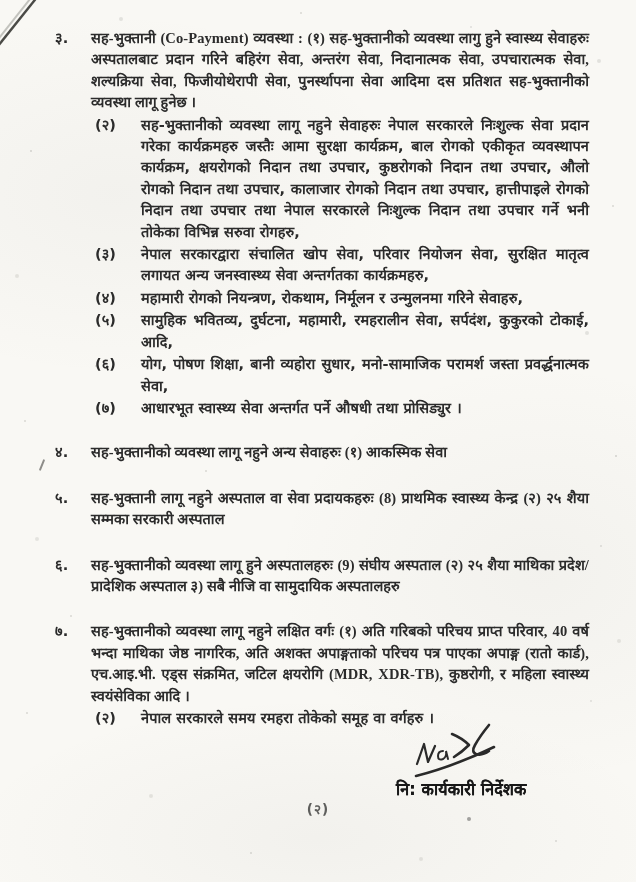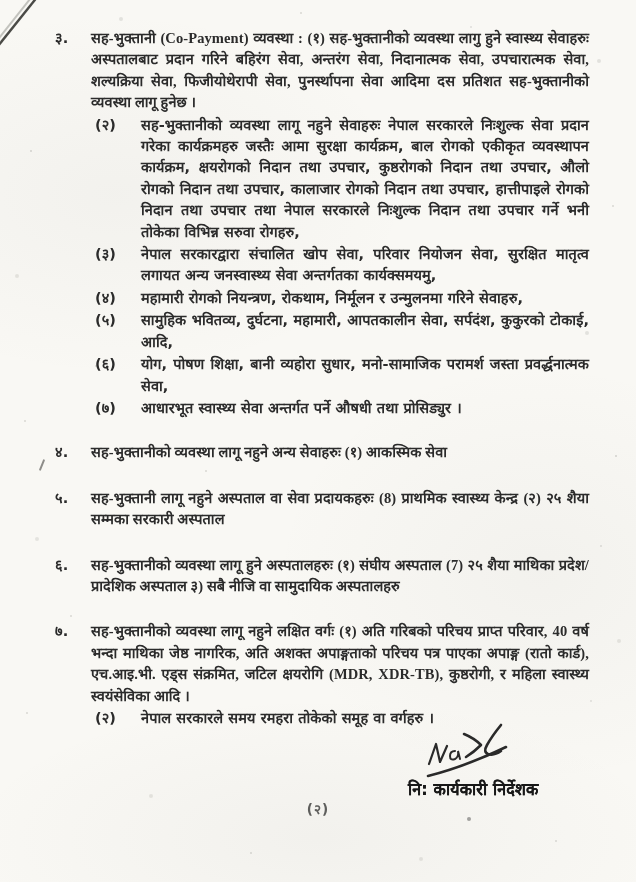--- a/index.html
+++ b/index.html
@@ -25,21 +25,21 @@
   }
   .item{display:flex;align-items:flex-start;}
   .item + .item{margin-top:23px;}
   .num{flex:0 0 36px;white-space:nowrap;}
   .body{flex:1;min-width:0;}
   .text{margin:0;text-align:justify;font-family:Liberation Serif, serif;}
   .subs{margin-top:1px;}
   .sub{display:flex;align-items:flex-start;margin-top:1px;}
   .subnum{flex:0 0 50px;padding-left:4px;box-sizing:border-box;white-space:nowrap;}
   .subtext{flex:1;margin:0;text-align:justify;min-width:0;}
-  .sig-area{position:absolute;left:408px;top:722px;width:200px;height:86px;}
+  .sig-area{position:absolute;left:396px;top:722px;width:200px;height:86px;}
   .sig-svg{position:absolute;left:14px;top:0;}
   .stamp{
     position:absolute;left:0;top:56px;width:198px;
     font-size:16px;font-weight:800;color:#181818;
     letter-spacing:0.2px;white-space:nowrap;
     transform:scaleY(1.06);
     text-shadow:0 0 0.6px rgba(20,20,20,0.85);
   }
   .page-num{
     position:absolute;left:0;top:800px;width:100%;
@@ -87,31 +87,31 @@
       <div class="body">
         <p class="text">सह-भुक्तानी (Co-Payment) व्यवस्था : (१) सह-भुक्तानीको व्यवस्था लागु हुने स्वास्थ्य सेवाहरुः अस्पतालबाट प्रदान गरिने बहिरंग सेवा, अन्तरंग सेवा, निदानात्मक सेवा, उपचारात्मक सेवा, शल्यक्रिया सेवा, फिजीयोथेरापी सेवा, पुनर्स्थापना सेवा आदिमा दस प्रतिशत सह-भुक्तानीको व्यवस्था लागू हुनेछ ।</p>
         <div class="subs">
     <div class="sub">
       <span class="subnum">(२)</span>
       <p class="subtext">सह-भुक्तानीको व्यवस्था लागू नहुने सेवाहरुः नेपाल सरकारले निःशुल्क सेवा प्रदान गरेका कार्यक्रमहरु जस्तैः आमा सुरक्षा कार्यक्रम, बाल रोगको एकीकृत व्यवस्थापन कार्यक्रम, क्षयरोगको निदान तथा उपचार, कुष्ठरोगको निदान तथा उपचार, औलो रोगको निदान तथा उपचार, कालाजार रोगको निदान तथा उपचार, हात्तीपाइले रोगको निदान तथा उपचार तथा नेपाल सरकारले निःशुल्क निदान तथा उपचार गर्ने भनी तोकेका विभिन्न सरुवा रोगहरु,</p>
     </div>
 
     <div class="sub">
       <span class="subnum">(३)</span>
-      <p class="subtext">नेपाल सरकारद्वारा संचालित खोप सेवा, परिवार नियोजन सेवा, सुरक्षित मातृत्व लगायत अन्य जनस्वास्थ्य सेवा अन्तर्गतका कार्यक्समयमु,</p>
+      <p class="subtext">नेपाल सरकारद्वारा संचालित खोप सेवा, परिवार नियोजन सेवा, सुरक्षित मातृत्व लगायत अन्य जनस्वास्थ्य सेवा अन्तर्गतका कार्यक्रमहरु,</p>
     </div>
 
     <div class="sub">
       <span class="subnum">(४)</span>
       <p class="subtext">महामारी रोगको नियन्त्रण, रोकथाम, निर्मूलन र उन्मुलनमा गरिने सेवाहरु,</p>
     </div>
 
     <div class="sub">
       <span class="subnum">(५)</span>
-      <p class="subtext">सामुहिक भवितव्य, दुर्घटना, महामारी, आपतकालीन सेवा, सर्पदंश, कुकुरको टोकाई, आदि,</p>
+      <p class="subtext">सामुहिक भवितव्य, दुर्घटना, महामारी, रमहरालीन सेवा, सर्पदंश, कुकुरको टोकाई, आदि,</p>
     </div>
 
     <div class="sub">
       <span class="subnum">(६)</span>
       <p class="subtext">योग, पोषण शिक्षा, बानी व्यहोरा सुधार, मनो-सामाजिक परामर्श जस्ता प्रवर्द्धनात्मक सेवा,</p>
     </div>
 
     <div class="sub">
       <span class="subnum">(७)</span>
       <p class="subtext">आधारभूत स्वास्थ्य सेवा अन्तर्गत पर्ने औषधी तथा प्रोसिड्युर ।</p>
@@ -132,21 +132,21 @@
       <span class="num">५.</span>
       <div class="body">
         <p class="text">सह-भुक्तानी लागू नहुने अस्पताल वा सेवा प्रदायकहरुः (8) प्राथमिक स्वास्थ्य केन्द्र (२) २५ शैया सम्मका सरकारी अस्पताल</p>
         <div class="subs"></div>
       </div>
     </div>
 
     <div class="item">
       <span class="num">६.</span>
       <div class="body">
-        <p class="text">सह-भुक्तानीको व्यवस्था लागू हुने अस्पतालहरुः (१) संघीय अस्पताल (7) २५ शैया माथिका प्रदेश/प्रादेशिक अस्पताल ३) सबै नीजि वा सामुदायिक अस्पतालहरु</p>
+        <p class="text">सह-भुक्तानीको व्यवस्था लागू हुने अस्पतालहरुः (9) संघीय अस्पताल (२) २५ शैया माथिका प्रदेश/प्रादेशिक अस्पताल ३) सबै नीजि वा सामुदायिक अस्पतालहरु</p>
         <div class="subs"></div>
       </div>
     </div>
 
     <div class="item">
       <span class="num">७.</span>
       <div class="body">
         <p class="text">सह-भुक्तानीको व्यवस्था लागू नहुने लक्षित वर्गः (१) अति गरिबको परिचय प्राप्त परिवार, 40 वर्ष भन्दा माथिका जेष्ठ नागरिक, अति अशक्त अपाङ्गताको परिचय पत्र पाएका अपाङ्ग (रातो कार्ड), एच.आइ.भी. एड्स संक्रमित, जटिल क्षयरोगि (MDR, XDR-TB), कुष्ठरोगी, र महिला स्वास्थ्य स्वयंसेविका आदि ।</p>
         <div class="subs">
     <div class="sub">

